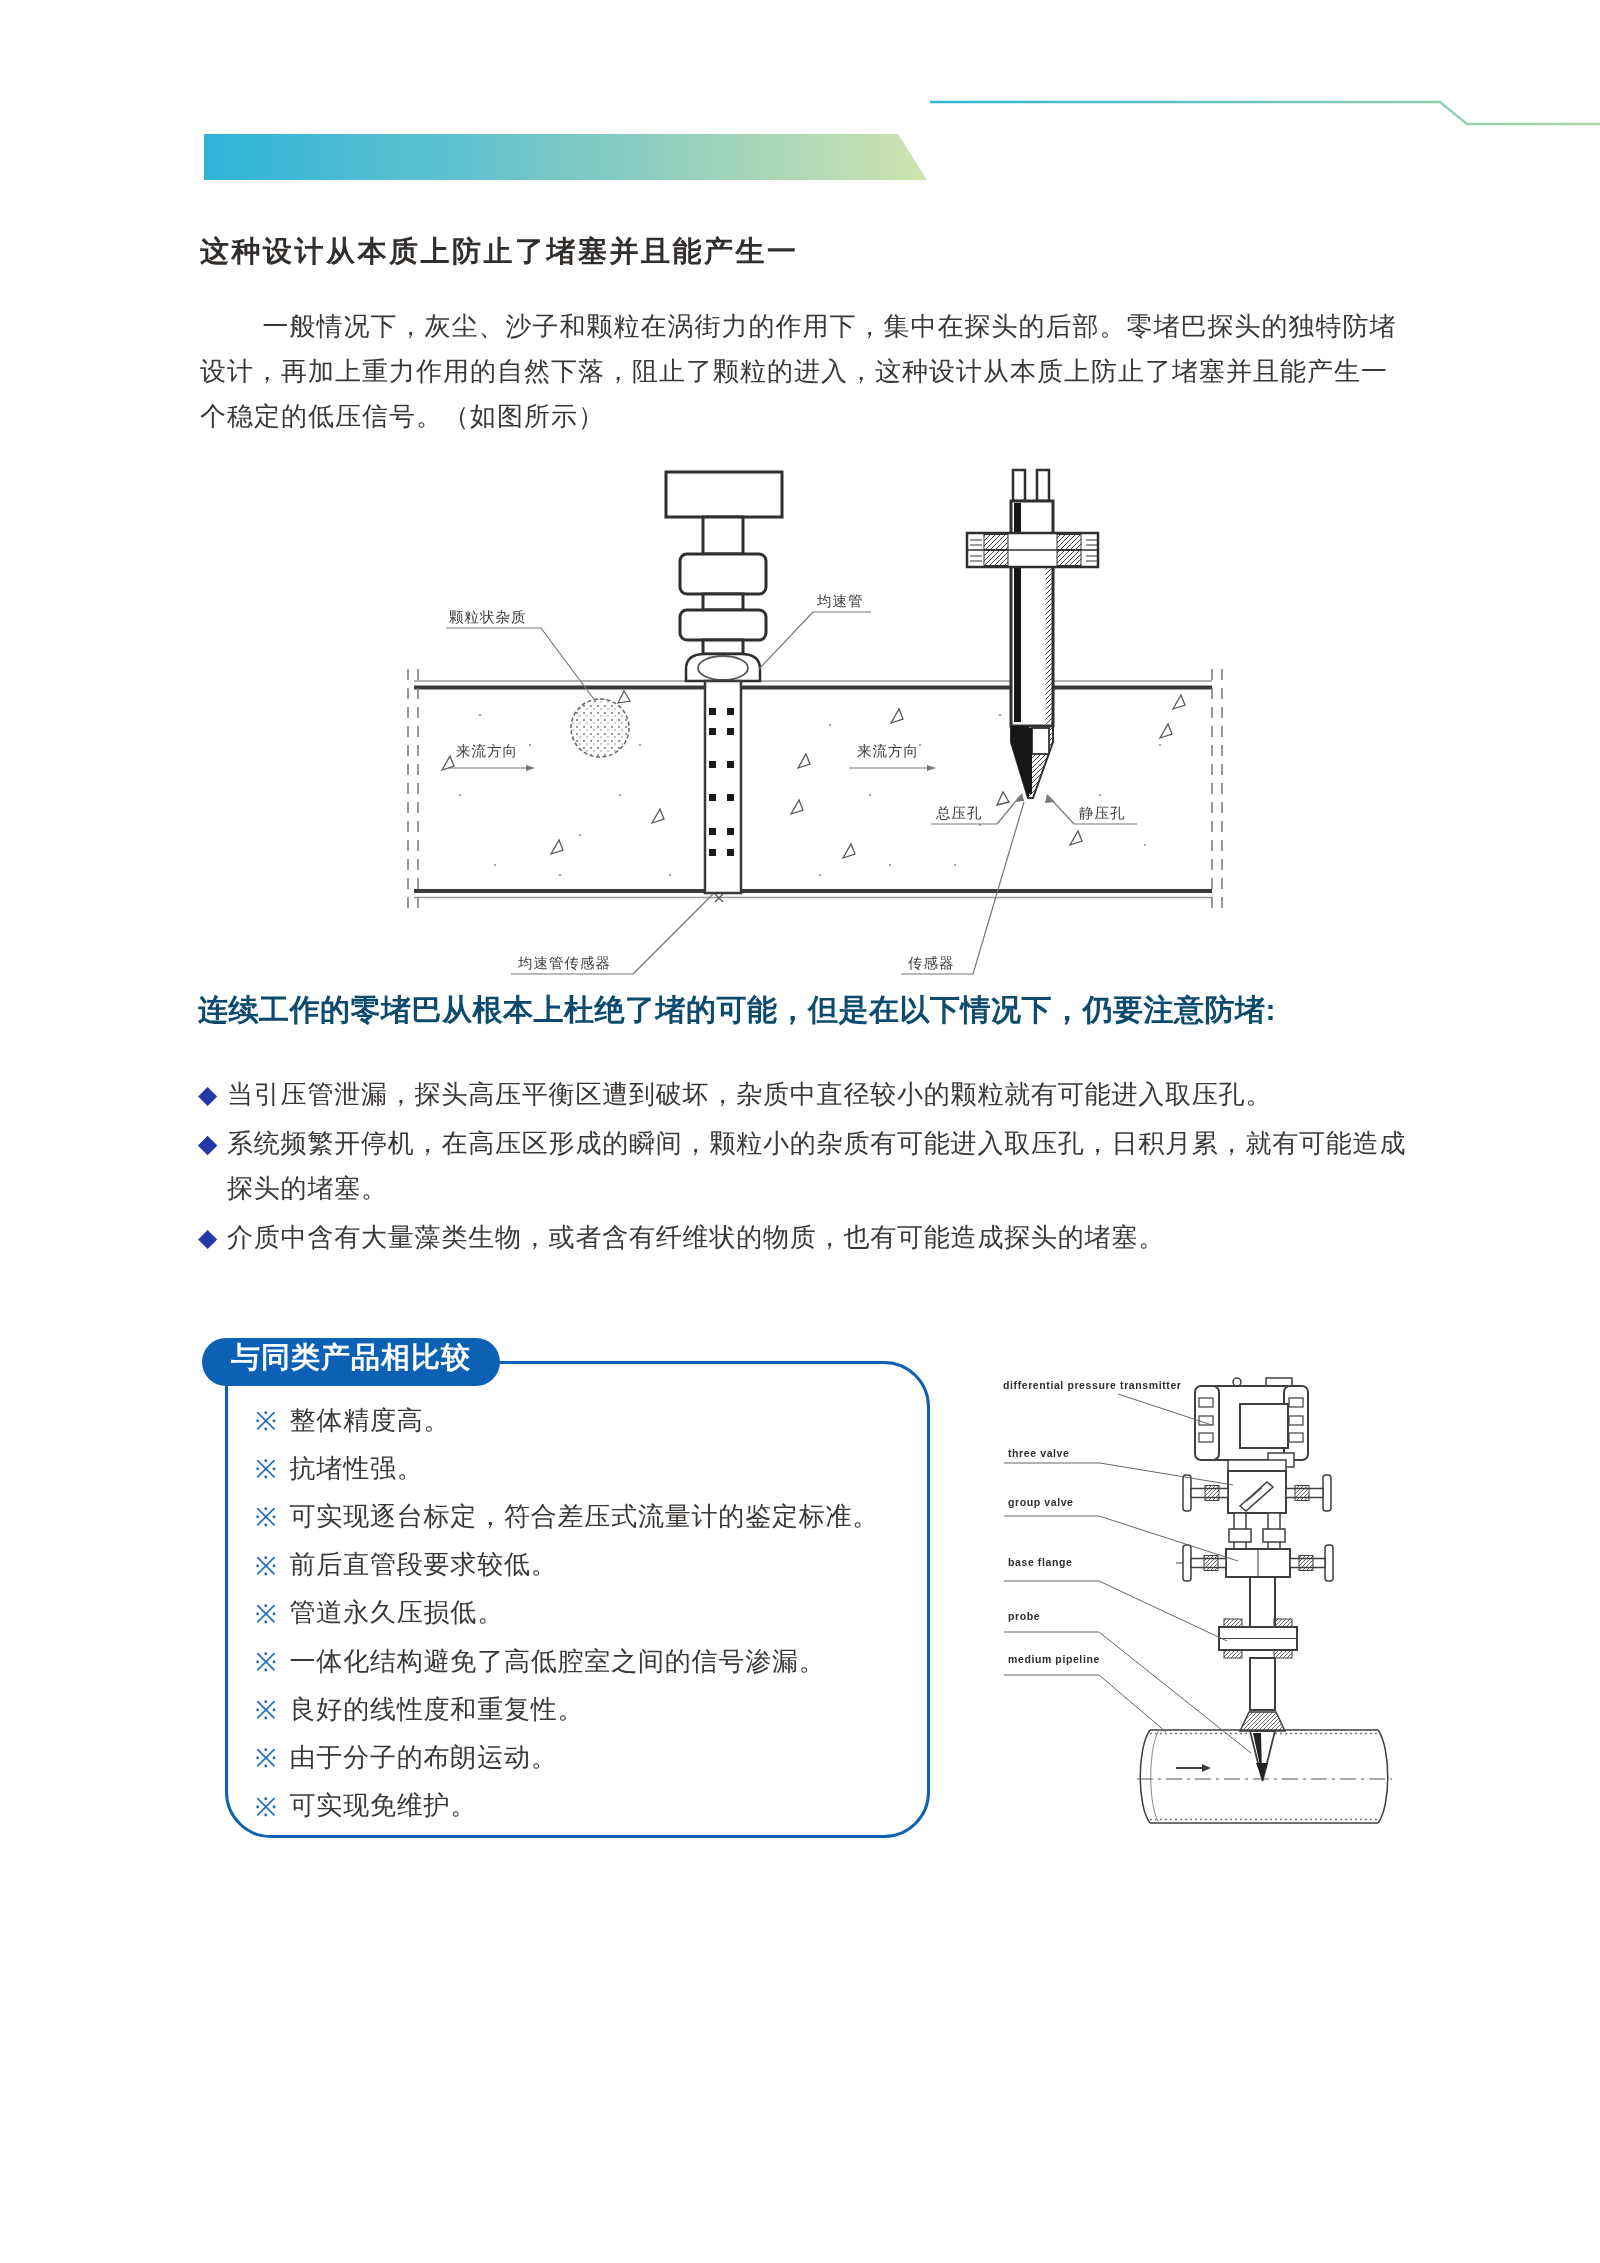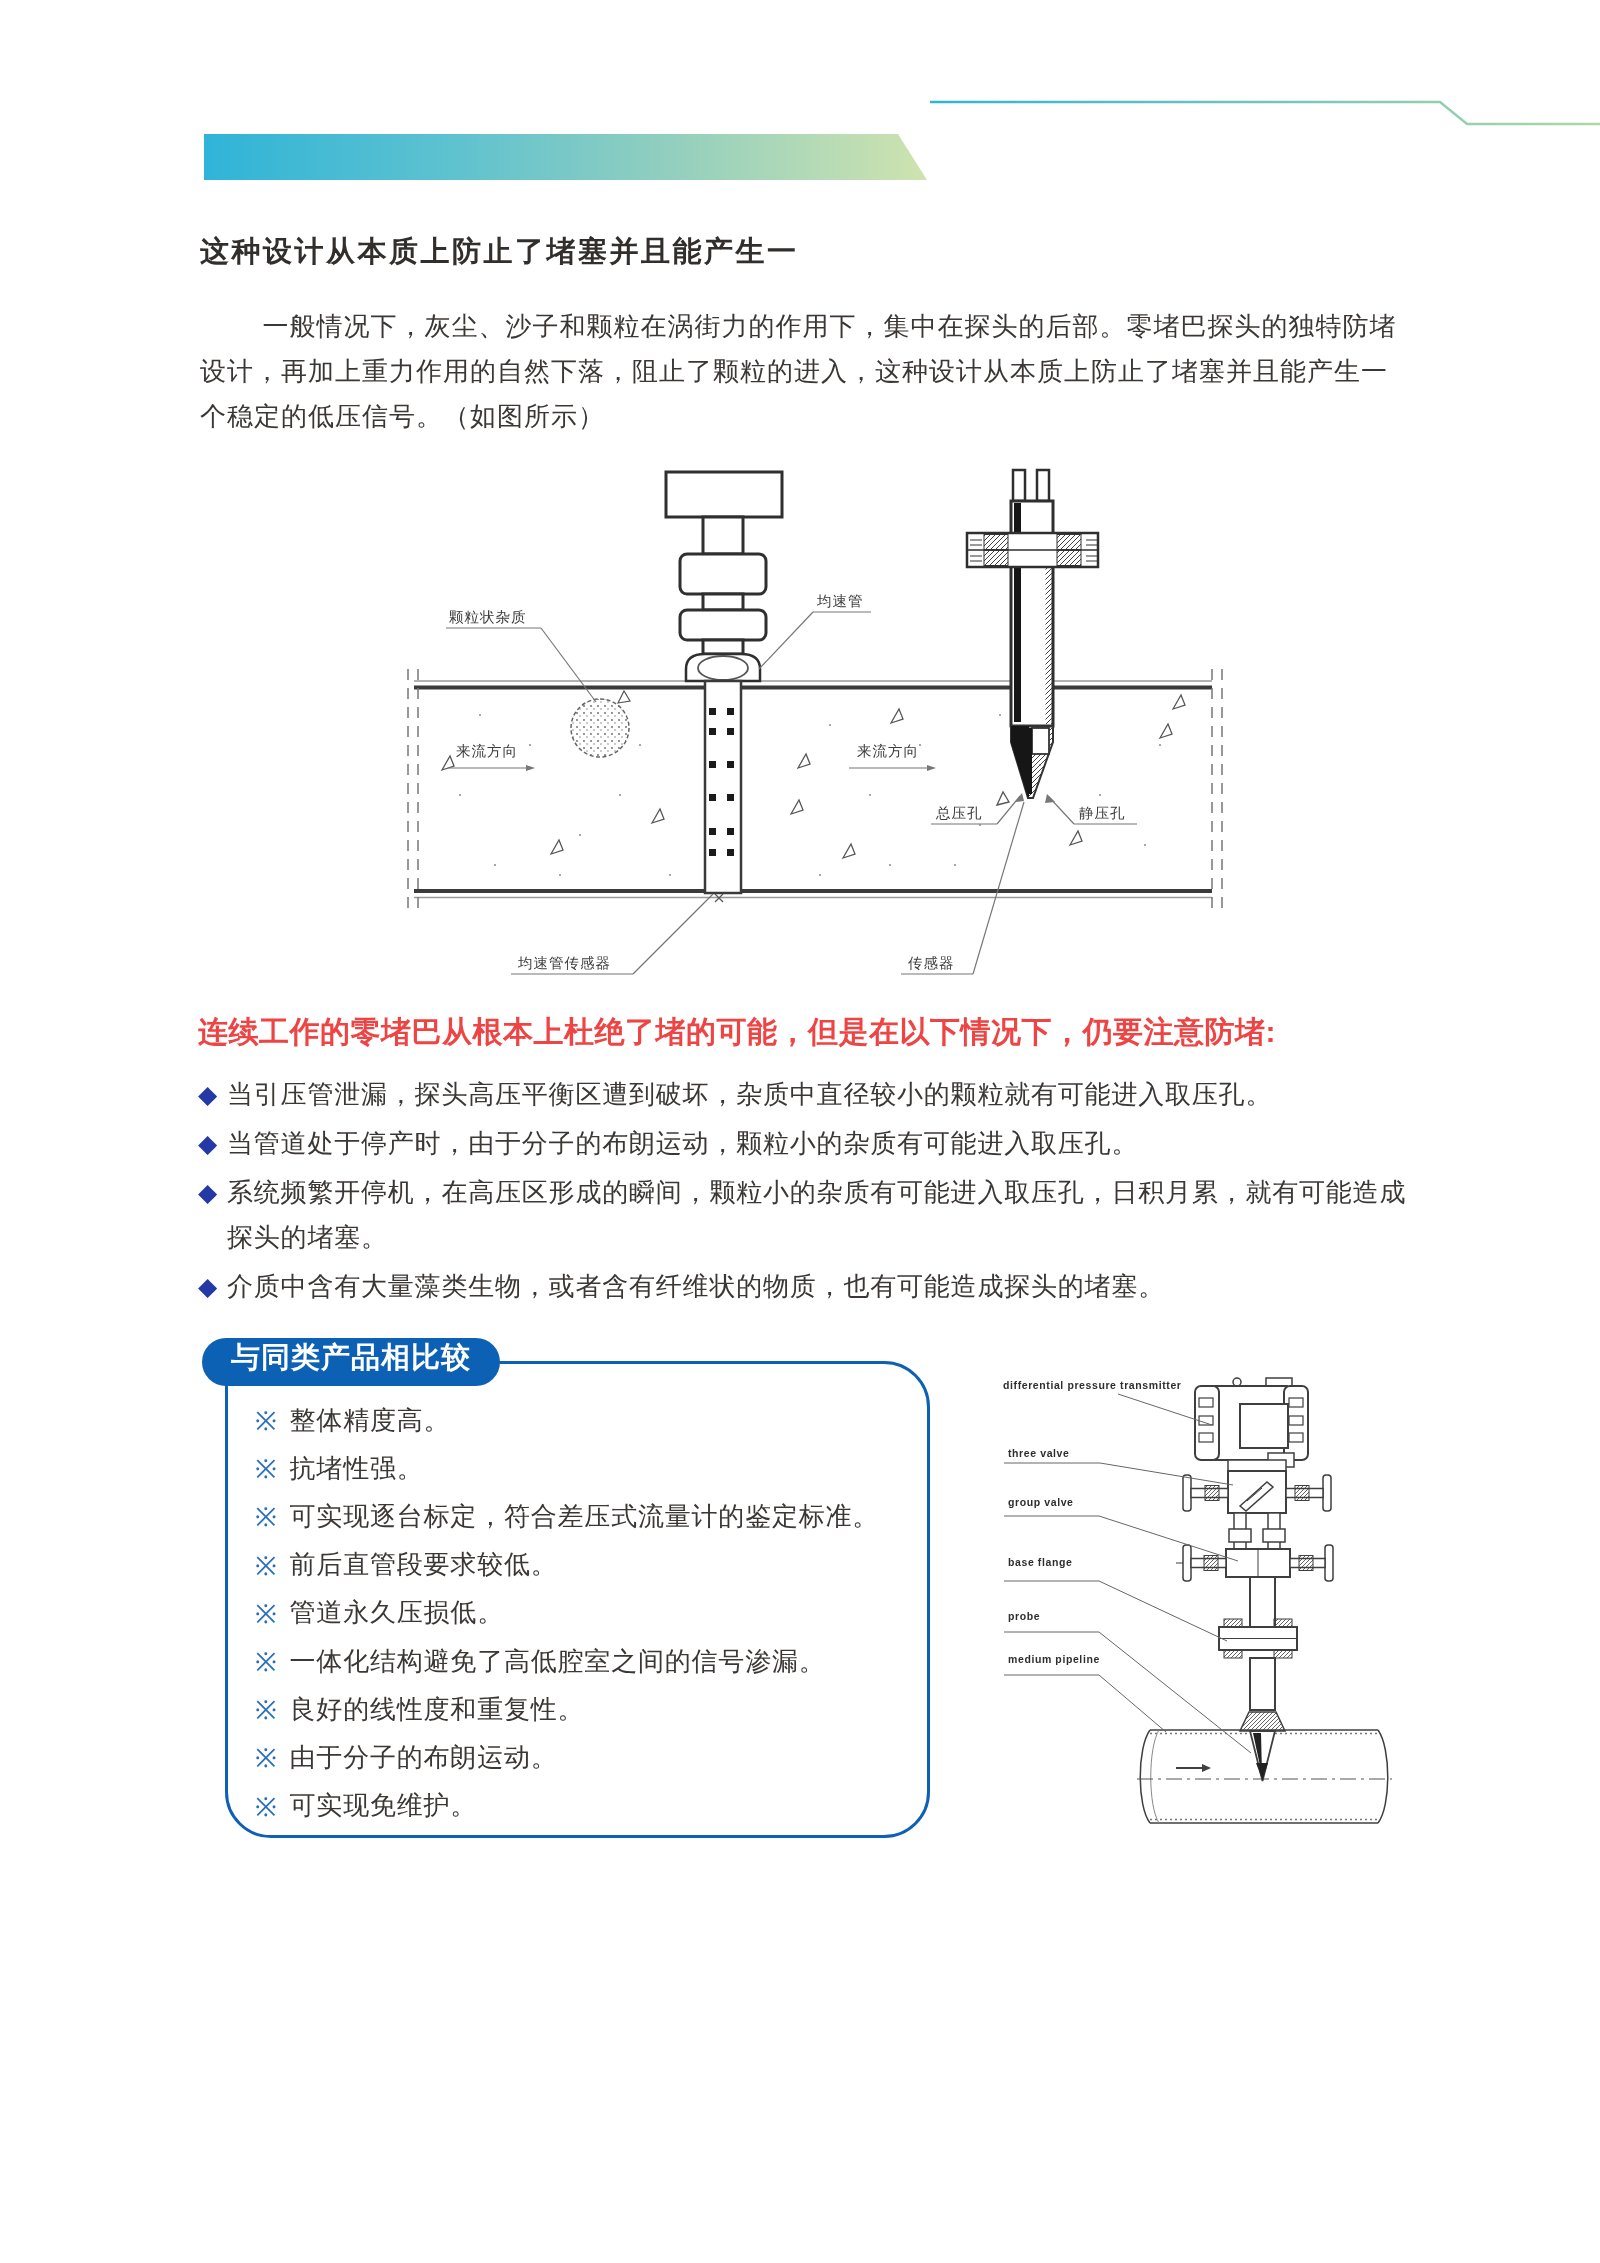--- a/index.html
+++ b/index.html
@@ -16,21 +16,21 @@
   .banner{left:204px;top:134px;width:723px;height:46px;
           background:linear-gradient(90deg,#2fb4d8 0%,#5fc2cf 35%,#93cfbe 65%,#cfe3af 100%);
           clip-path:polygon(0 0, calc(100% - 29px) 0, 100% 100%, 0 100%);}
 
   
   .title{left:200px;top:232px;font-size:29px;font-weight:bold;letter-spacing:2.5px;color:#322e2c;}
   .para{left:200px;top:288px;width:1300px;font-size:26px;line-height:45px;letter-spacing:1px;}
   .para .indent{text-indent:2.4em;margin-top:16px;}
 
   
-  .heading2{left:198px;top:1012px;font-size:30px;font-weight:bold;letter-spacing:0.5px;color:#ef4444;}
+  .heading2{left:198px;top:990px;font-size:30px;font-weight:bold;letter-spacing:0.5px;color:#0c4a6e;}
   .bullets{left:200px;top:1072px;width:1215px;margin:0;padding:0;}
   .bullets li{list-style:none;position:relative;padding-left:27px;font-size:26px;line-height:45px;letter-spacing:0.8px;margin:0 0 4px 0;}
   .bullets .diamond{position:absolute;left:-2px;top:0;color:#2438a6;font-size:25px;}
 
   
   .cmp-box{left:225px;top:1361px;width:699px;height:471px;border:3px solid #0d61b4;
            border-radius:14px 46px 46px 46px;background:#fff;}
   .cmp-pill{left:202px;top:1338px;width:298px;height:48px;background:#0d61b4;border-radius:26px;
             color:#fff;font-size:29px;font-weight:bold;letter-spacing:1px;
             display:flex;justify-content:center;}
@@ -213,21 +213,21 @@
     <text class="cn" x="457" y="311">来流方向</text>
     <text class="cn" x="536" y="373">总压孔</text>
     <text class="cn" x="679" y="373">静压孔</text>
     <text class="cn" x="118" y="523">均速管传感器</text>
     <text class="cn" x="508" y="523">传感器</text>
   </svg>
 
   <div class="abs heading2">连续工作的零堵巴从根本上杜绝了堵的可能，但是在以下情况下，仍要注意防堵:</div>
   <ul class="abs bullets">
     <li><span class="diamond">◆</span><span>当引压管泄漏，探头高压平衡区遭到破坏，杂质中直径较小的颗粒就有可能进入取压孔。</span></li>
-    <li><span class="diamond">◆</span><span>当管道处于停产时，由于分子的布朗运动，颗粒小的杂质有可能进入取压孔。</span></li>
+    <li><span class="diamond">◆</span></li>
     <li><span class="diamond">◆</span><span>系统频繁开停机，在高压区形成的瞬间，颗粒小的杂质有可能进入取压孔，日积月累，就有可能造成探头的堵塞。</span></li>
     <li><span class="diamond">◆</span><span>介质中含有大量藻类生物，或者含有纤维状的物质，也有可能造成探头的堵塞。</span></li>
   </ul>
 
   <div class="abs cmp-box"></div>
   <div class="abs cmp-pill">
     <span>与同类产品相比较</span>
   </div>
   <div class="abs cmp-items">
     <div class="cmp-item">

